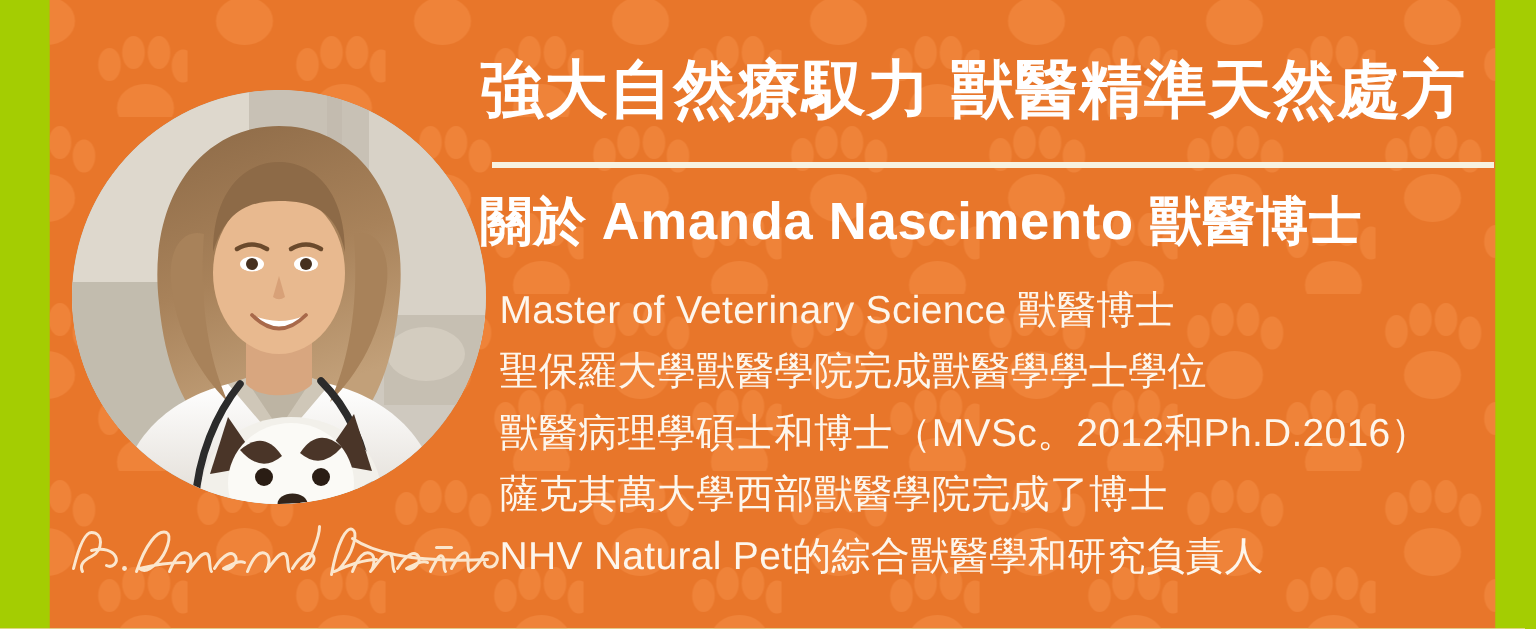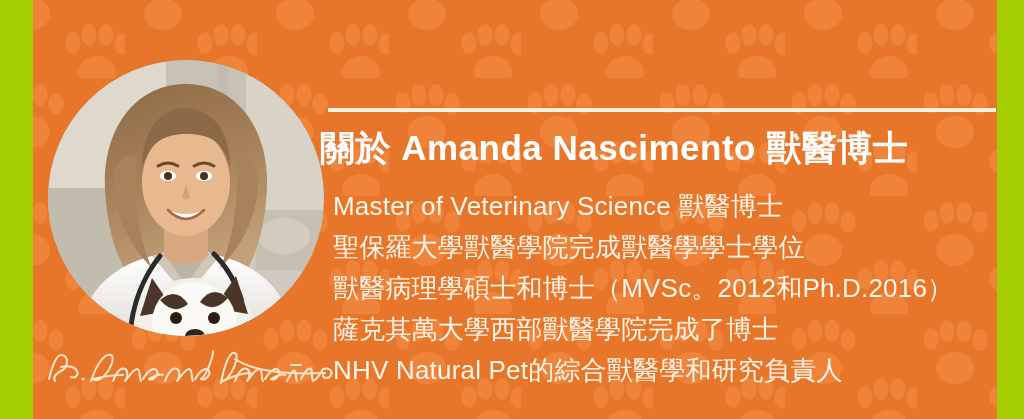--- a/index.html
+++ b/index.html
@@ -254,20 +254,21 @@
           <path d="M252 28 C256 28 260 28 262 28"></path>
           <path d="M262 42 C266 34 270 30 272 32 C274 34 272 42 274 44 C278 42 282 36 284 32"></path>
           <path d="M284 32 C290 30 294 34 292 38 C290 42 284 42 284 38"></path>
           <path d="M196 22 C214 34 244 38 286 36"></path>
         </g>
       </svg>
     </div>
 
     <div class="textcol">
 
+      <h1 class="headline">強大自然療馭力 獸醫精準天然處方</h1>
 
       <hr class="divider">
 
       <h2 class="subheading">關於 Amanda Nascimento 獸醫博士</h2>
 
       <ul class="bodylist">
         <li class="bodyline">Master of Veterinary Science 獸醫博士</li>
         <li class="bodyline">聖保羅大學獸醫學院完成獸醫學學士學位</li>
         <li class="bodyline">獸醫病理學碩士和博士（MVSc。2012和Ph.D.2016）</li>
         <li class="bodyline">薩克其萬大學西部獸醫學院完成了博士</li>

